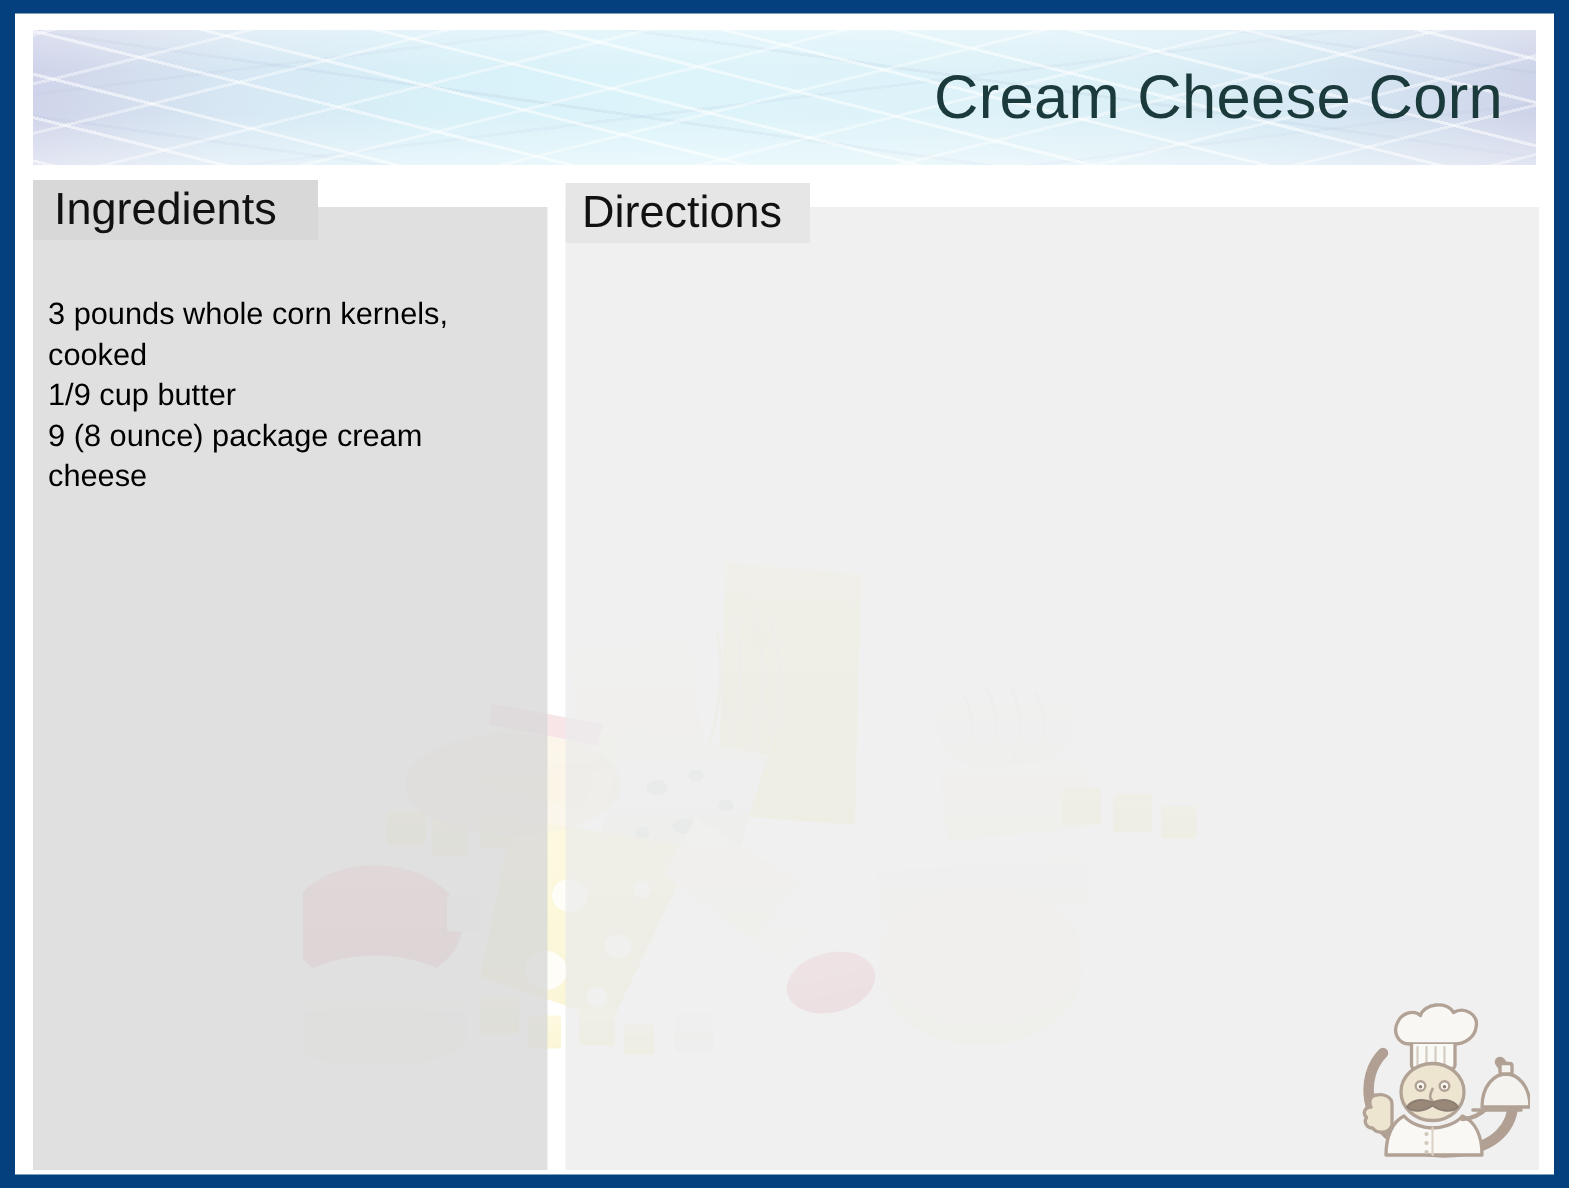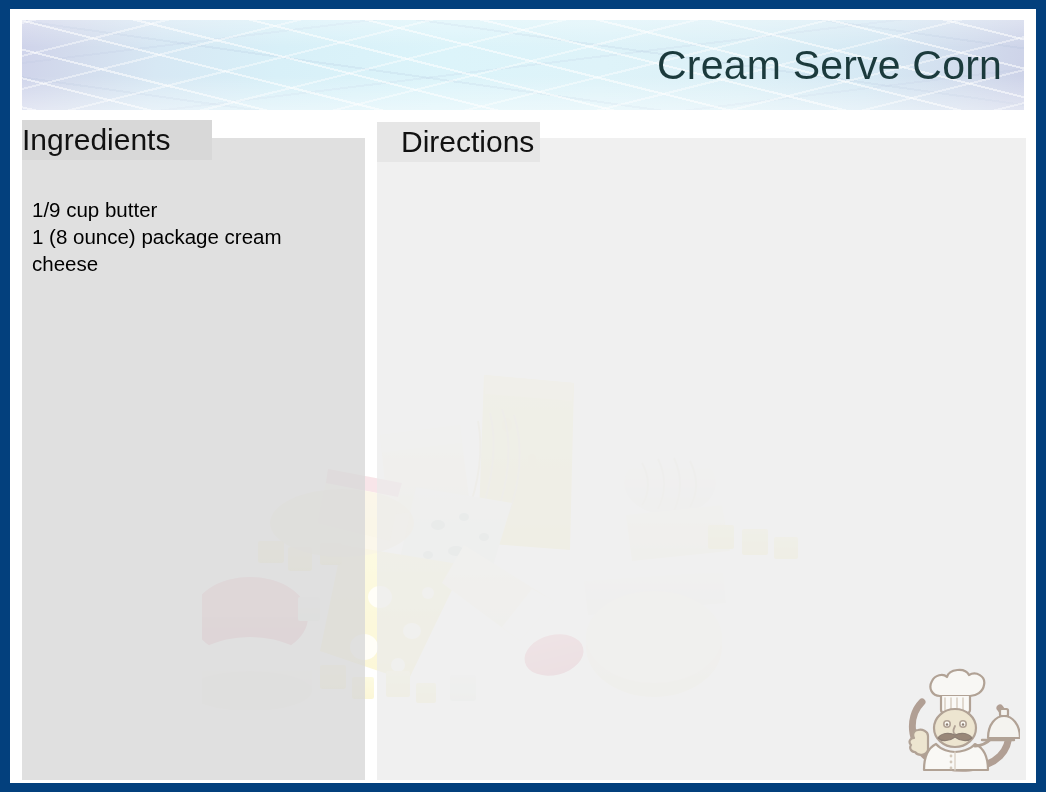--- a/index.html
+++ b/index.html
@@ -161,28 +161,28 @@
     background: #d8d8d8;
     display: flex;
     align-items: center;
     box-sizing: border-box;
   }
   .tab-ingredients {
     left: 0px;
     top: 0px;
     width: 190px;
     height: 40px;
-    padding-left: 0;
+    padding-left: 14px;
   }
   .tab-directions {
     left: 355px;
     top: 2px;
     width: 163px;
     height: 40px;
-    padding-left: 24px;
+    padding-left: 11px;
     background: #e6e6e6;
   }
   .section-tab-label {
     font-size: 30px;
     color: #111111;
     line-height: 1;
     font-weight: 400;
     white-space: nowrap;
   }
   .ingredients-body {
@@ -228,21 +228,21 @@
   <div class="frame-border frame-top"></div>
   <div class="frame-border frame-bottom"></div>
   <div class="frame-border frame-left"></div>
   <div class="frame-border frame-right"></div>
 
   <div class="page-surface">
 
     <div class="title-banner">
       <div class="banner-weave"></div>
       <div class="banner-sheen"></div>
-      <div class="recipe-title">Cream Serve Corn</div>
+      <div class="recipe-title">Cream Cheese Corn</div>
     </div>
 
     <div class="content-area">
 
       <div class="cheese-photo">
         <svg viewBox="0 0 620 345" xmlns="http://www.w3.org/2000/svg" aria-hidden="true">
           <defs>
             <linearGradient id="gYellow" x1="0" y1="0" x2="0" y2="1">
               <stop offset="0%" stop-color="#f7ef9c"></stop>
               <stop offset="100%" stop-color="#f2e27a"></stop>
@@ -361,22 +361,23 @@
 
       <div class="section-tab tab-ingredients">
         <span class="section-tab-label">Ingredients</span>
       </div>
 
       <div class="section-tab tab-directions">
         <span class="section-tab-label">Directions</span>
       </div>
 
       <div class="ingredients-body">
+        <div class="ingredient-line">3 pounds whole corn kernels, cooked</div>
         <div class="ingredient-line">1/9 cup butter</div>
-        <div class="ingredient-line">1 (8 ounce) package cream cheese</div>
+        <div class="ingredient-line">9 (8 ounce) package cream cheese</div>
       </div>
 
 
       <div class="chef-logo">
         <svg viewBox="0 0 124 124" xmlns="http://www.w3.org/2000/svg" aria-hidden="true">
           <g fill="none" stroke="#9c8877" stroke-width="2.2" stroke-linecap="round" stroke-linejoin="round">
 
             <path d="M26,50 C10,66 14,98 38,110 C58,120 90,118 104,104 C116,92 116,70 104,56" stroke="#8d7160" stroke-width="7" opacity="0.85"></path>
 
             <path d="M44,44 C36,44 32,36 36,29 C39,23 47,21 51,25 C53,17 69,15 73,23

